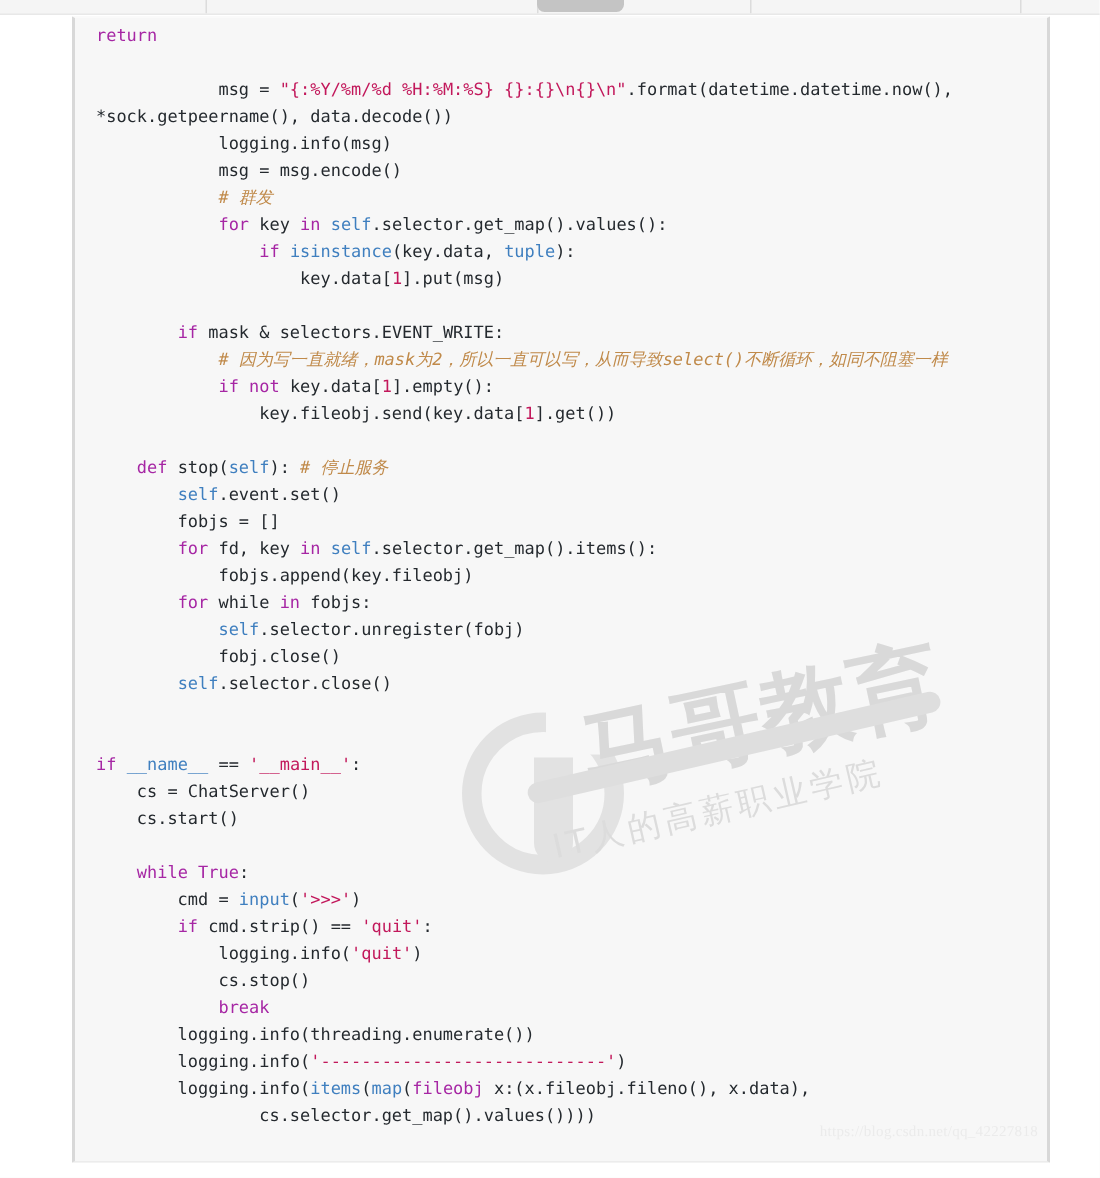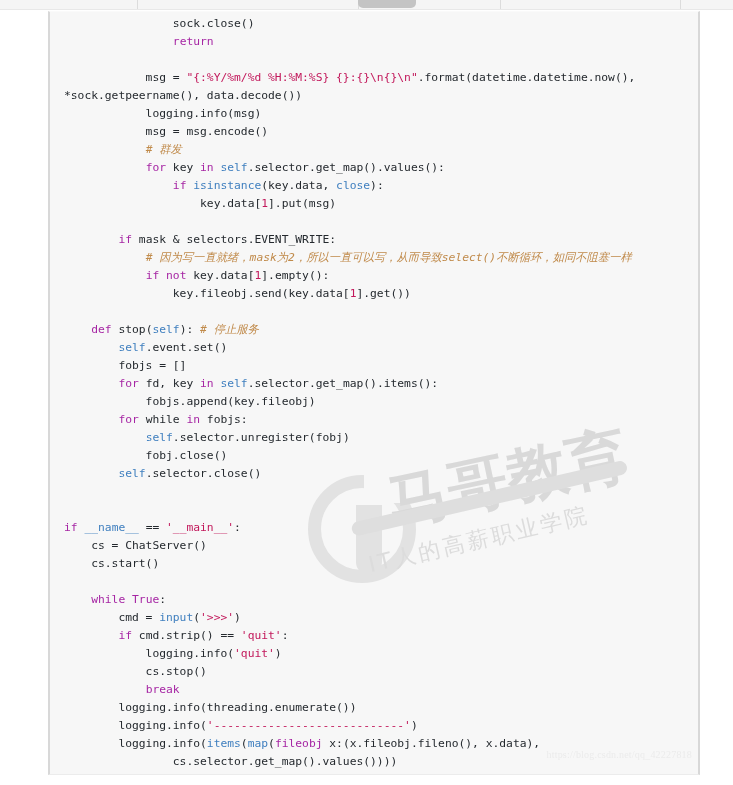--- a/index.html
+++ b/index.html
@@ -184,30 +184,29 @@
 
   <div id="watermark-logo">
     <div class="wm-mark"></div>
     <div class="wm-mark-cut"></div>
     <div class="wm-bar"></div>
     <div class="wm-chars">马哥教育</div>
     <div class="wm-swoosh"></div>
     <div class="wm-sub">IT人的高薪职业学院</div>
   </div>
 
-  <pre id="code-pre"><span class="tok-plain">                sock.close()
-                </span><span class="tok-kw">return</span><span class="tok-plain">
+  <pre id="code-pre"><span class="tok-kw">return</span><span class="tok-plain">
 
             msg = </span><span class="tok-str">"{:%Y/%m/%d %H:%M:%S} {}:{}\n{}\n"</span><span class="tok-plain">.format(datetime.datetime.now(),
 *sock.getpeername(), data.decode())
             logging.info(msg)
             msg = msg.encode()
             </span><span class="tok-com"># 群发</span><span class="tok-plain">
             </span><span class="tok-kw">for</span><span class="tok-plain"> key </span><span class="tok-kw">in</span><span class="tok-plain"> </span><span class="tok-self">self</span><span class="tok-plain">.selector.get_map().values():
-                </span><span class="tok-kw">if</span><span class="tok-plain"> </span><span class="tok-bi">isinstance</span><span class="tok-plain">(key.data, </span><span class="tok-bi">close</span><span class="tok-plain">):
+                </span><span class="tok-kw">if</span><span class="tok-plain"> </span><span class="tok-bi">isinstance</span><span class="tok-plain">(key.data, </span><span class="tok-bi">tuple</span><span class="tok-plain">):
                     key.data[</span><span class="tok-num">1</span><span class="tok-plain">].put(msg)
 
         </span><span class="tok-kw">if</span><span class="tok-plain"> mask &amp; selectors.EVENT_WRITE:
             </span><span class="tok-com"># 因为写一直就绪，mask为2，所以一直可以写，从而导致select()不断循环，如同不阻塞一样</span><span class="tok-plain">
             </span><span class="tok-kw">if</span><span class="tok-plain"> </span><span class="tok-kw">not</span><span class="tok-plain"> key.data[</span><span class="tok-num">1</span><span class="tok-plain">].empty():
                 key.fileobj.send(key.data[</span><span class="tok-num">1</span><span class="tok-plain">].get())
 
     </span><span class="tok-kw">def</span><span class="tok-plain"> stop(</span><span class="tok-self">self</span><span class="tok-plain">): </span><span class="tok-com"># 停止服务</span><span class="tok-plain">
         </span><span class="tok-self">self</span><span class="tok-plain">.event.set()
         fobjs = []

